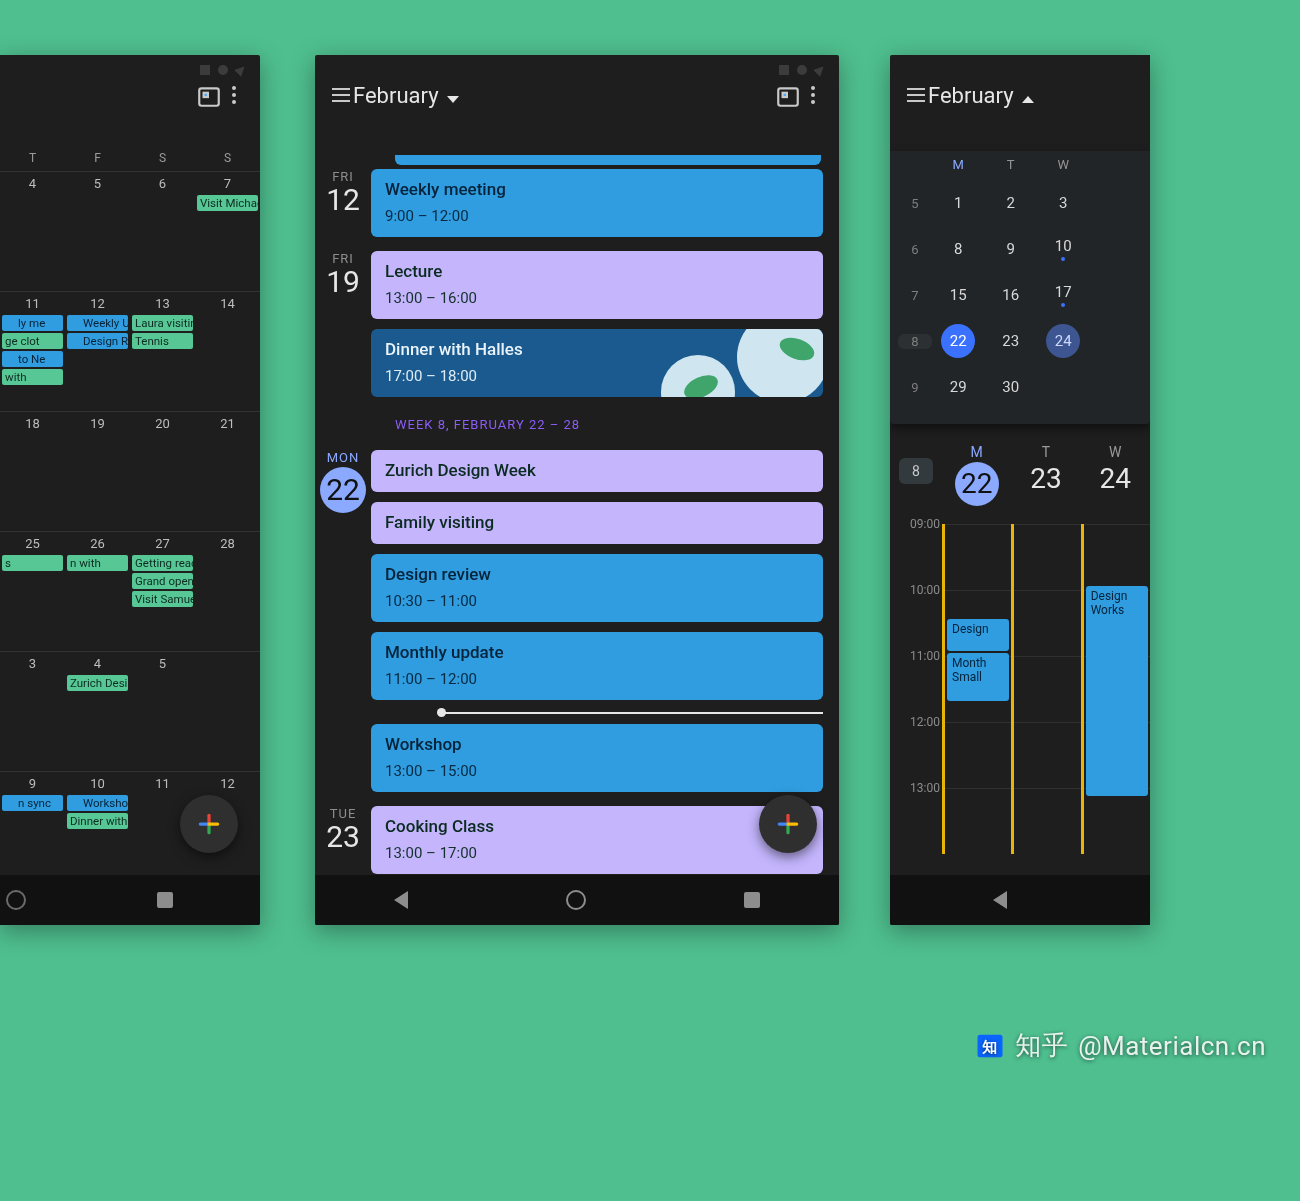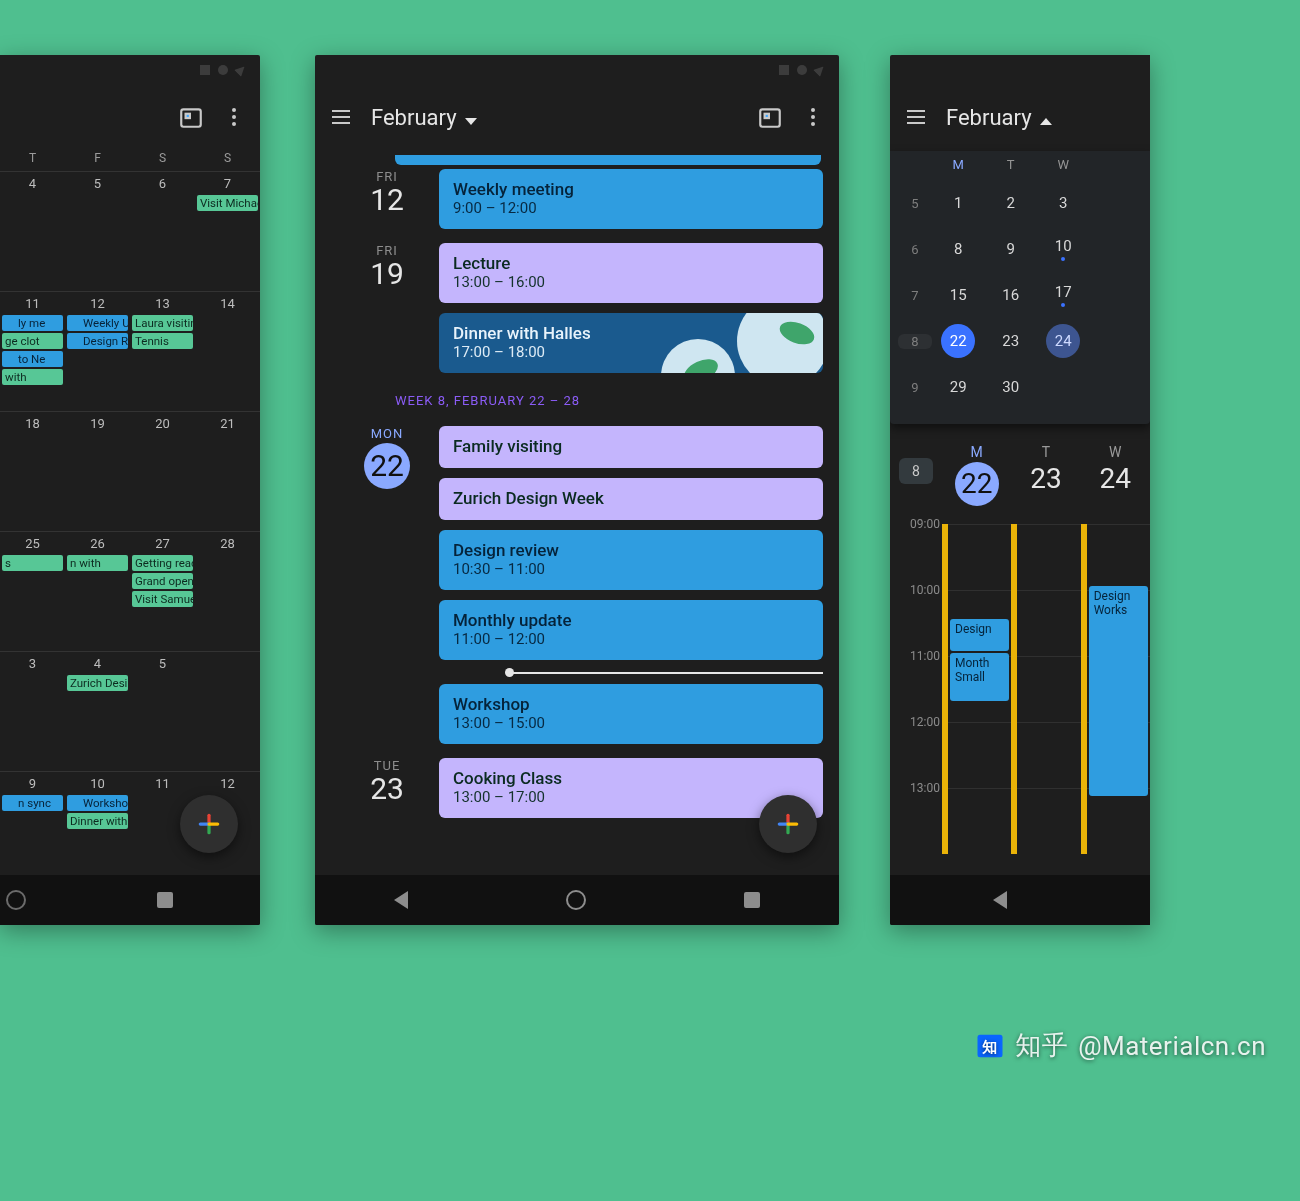--- a/index.html
+++ b/index.html
@@ -12,21 +12,21 @@
   .p2 { left:315px; width:524px; }
   .p3 { left:890px; width:260px; border-top-right-radius:0; border-bottom-right-radius:0; }
 
   
   .windots { position:absolute; top:10px; right:14px; display:flex; gap:8px; align-items:center; opacity:.55; }
   .windots span { width:10px;height:10px;background:#555;display:block; }
   .windots span:nth-child(1){ } .windots span:nth-child(2){ border-radius:50%; }
   .windots span:nth-child(3){ width:10px;height:10px; transform:rotate(45deg); clip-path: polygon(50% 0,100% 100%,0 100%); }
 
   
-  .appbar { height:68px; margin-top:28px; display:flex; align-items:center; padding:0 14px; gap:18px; }
+  .appbar { height:68px; margin-top:28px; display:flex; padding:0 14px; }
   .appbar .burger { width:24px;height:24px; cursor:pointer; }
   .appbar .title { font-size:22px; font-weight:400;}
   .appbar .sp { flex:1; }
   .appbar .calicon { width:26px;height:26px; cursor:pointer; }
   .appbar .more  { width:24px;height:24px; cursor:pointer; display:flex;flex-direction:column;align-items:center;justify-content:center;gap:3px;}
   .appbar .more i{width:4px;height:4px;border-radius:50%;background:#c9c9c9;display:block;}
   .arrow-down, .arrow-up { display:inline-block; margin-left:8px; border-left:6px solid transparent;border-right:6px solid transparent;}
   .arrow-down{ border-top:7px solid #e6e6e6;}
   .arrow-up  { border-bottom:7px solid #e6e6e6;}
 
@@ -41,31 +41,31 @@
   .cell{ border-top:1px solid #333; position:relative; padding:4px 2px; font-size:12px; overflow:hidden;}
   .cell .num{ color:#bdbdbd; font-size:13px; text-align:center; display:block; margin-bottom:4px;}
   .chip{ font-size:11.5px; padding:1px 3px; border-radius:2px; margin-bottom:2px; color:#0d2b20; white-space:nowrap; overflow:hidden;}
   .chip.g{ background:#57c796; }
   .chip.b{ background:#2f9de0; color:#072238;padding-left:16px;}
 
   
   .p2 .content{ position:absolute; top:100px; left:0; right:0; bottom:50px; overflow:hidden;}
   .p2 .content::before{content:"";position:absolute;left:80px;right:18px;top:0;height:10px;background:#2f9de0;border-radius:0 0 6px 6px;}
   .daygroup{ display:flex; padding:14px 16px 0 0; }
-  .dayhead{ width:104px; text-align:center;margin-left:20px; }
+  .dayhead{ width:56px; text-align:center; }
   .dayhead .dw{ color:#8d8d8d; font-size:13px; letter-spacing:1px;}
   .dayhead .dn{ color:#e6e6e6; font-size:30px; font-weight:400; margin-top:-2px;}
   .dayhead.sel .dn{ background:#8aa9ff; color:#111; width:46px;height:46px;line-height:46px;border-radius:50%;margin:2px auto 0;}
   .dayhead.sel .dw{ color:#8aa9ff;}
   .evcol{ flex:1; display:flex; flex-direction:column; gap:10px; }
   .ev{ border-radius:6px; padding:10px 14px 12px; color:#0b2b21;}
   .ev.g{ background:#c4b5fd; }
   .ev.b{ background:#2f9de0; color:#05233a;}
   .ev .t1{ font-size:17px; font-weight:500;}
-  .ev .t2{ font-size:15px; opacity:.95; margin-top:0;}
+  .ev .t2{ font-size:15px; opacity:.95; margin-top:8px;}
   .ev.illus{ background:#1a5a8e; color:#e8f3fb; position:relative; overflow:hidden;}
   .ev.illus .plate{position:absolute;border-radius:50%;background:#cfe6f1;}
   .ev.illus .plate.a{width:92px;height:92px;right:-6px;top:-18px;}
   .ev.illus .plate.b{width:74px;height:74px;right:88px;top:26px;}
   .ev.illus .leaf{position:absolute;width:36px;height:20px;background:#3fa56b;border-radius:60% 60% 60% 60%;}
   .ev.illus .leaf.a{right:8px;top:10px;transform:rotate(20deg);}
   .ev.illus .leaf.b{right:104px;top:48px;transform:rotate(-25deg);}
   .weeklabel{ color:#8b5cf6; font-size:13px; letter-spacing:1px; padding:20px 0 4px 80px;}
   .nowline{ position:relative; margin:2px 0;}
   .nowline .ln{position:absolute;left:70px;right:0;top:0;height:1.5px;background:#e6e6e6;}
@@ -88,21 +88,21 @@
   .dayview{ margin-top:20px;}
   .dv-head{ display:grid; grid-template-columns:52px repeat(3,1fr); text-align:center;}
   .dv-head .wn{ background:#333a3e; color:#c9c9c9; border-radius:6px; font-size:14px; width:34px;height:26px;line-height:26px;margin:14px auto 0;}
   .dv-head .col .dw{ color:#9a9a9a; font-size:14px;}
   .dv-head .col.sel .dw{ color:#8aa9ff;}
   .dv-head .col .dn{ font-size:28px; color:#e6e6e6; margin-top:2px;}
   .dv-head .col.sel .dn{ background:#8aa9ff;color:#111;width:44px;height:44px;line-height:44px;border-radius:50%;margin:2px auto 0;}
   .dv-grid{ margin-top:18px; display:grid; grid-template-columns:52px repeat(3,1fr);}
   .timecol{ display:flex; flex-direction:column;padding-left:20px;}
   .timecol span{ height:66px; font-size:12px; color:#8b8b8b; text-align:right; padding-right:6px; transform:translateY(-7px);}
-  .slotcol{ position:relative; border-left:6px solid #eab308;}
+  .slotcol{ position:relative; border-left:3px solid #eab308;}
   .slotcol::before{content:"";position:absolute;inset:0;background:repeating-linear-gradient(to bottom,#303030 0,#303030 1px,transparent 1px,transparent 66px);}
   .block{ position:absolute; left:2px; right:2px; border-radius:3px; padding:3px 5px; font-size:12px; color:#05233a; overflow:hidden;}
   .block.b{ background:#2f9de0;}
 
   
   .fab{ position:absolute; right:22px; bottom:72px; width:58px;height:58px;border-radius:50%;background:#2f2f2f;box-shadow:0 4px 12px rgba(0,0,0,.5);display:flex;align-items:center;justify-content:center;cursor:pointer;}
   .fab svg{width:26px;height:26px;}
 
   
   .nav{ position:absolute; bottom:0; left:0; right:0; height:50px; background:#111; display:flex; align-items:center; justify-content:space-around;}
@@ -309,24 +309,24 @@
         </div>
       </div>
       <div class="weeklabel">WEEK 8, FEBRUARY 22 – 28</div>
       <div class="daygroup">
         <div class="dayhead sel">
           <div class="dw">MON</div>
           <div class="dn">22</div>
         </div>
         <div class="evcol">
           <div class="ev g">
+            <div class="t1">Zurich Design Week</div>
+          </div>
+          <div class="ev g">
             <div class="t1">Family visiting</div>
-          </div>
-          <div class="ev g">
-            <div class="t1">Zurich Design Week</div>
           </div>
           <div class="ev b">
             <div class="t1">Design review</div>
             <div class="t2">10:30 – 11:00</div>
           </div>
           <div class="ev b">
             <div class="t1">Monthly update</div>
             <div class="t2">11:00 – 12:00</div>
           </div>
           <div class="nowline">

